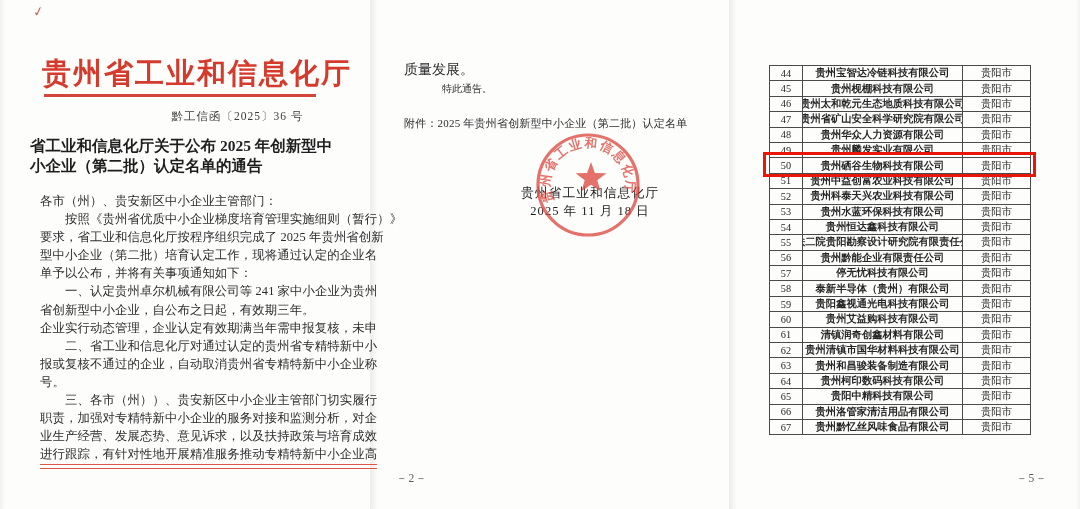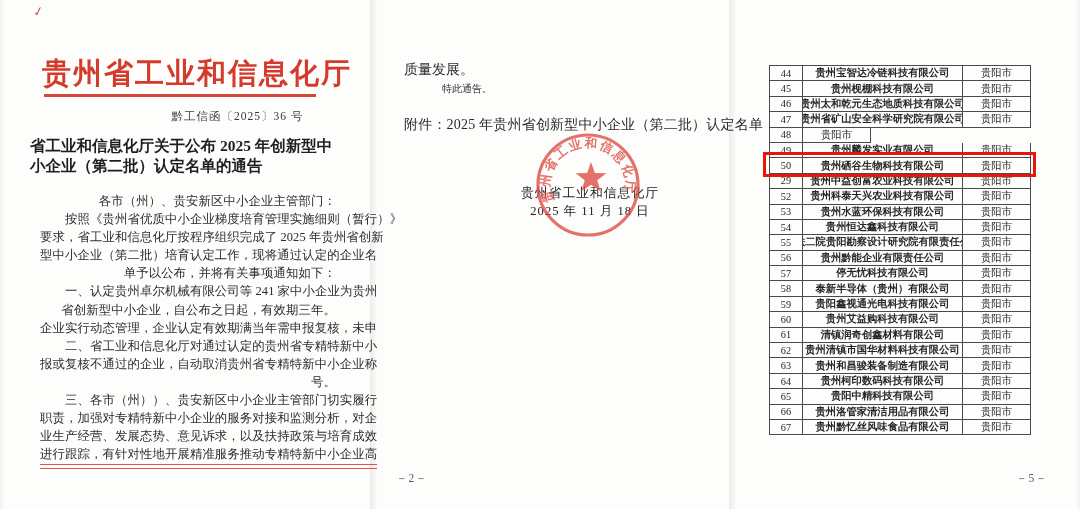--- a/index.html
+++ b/index.html
@@ -25,45 +25,45 @@
     font-size:29px;font-weight:bold;color:#d43b2c;letter-spacing:2px;
     white-space:nowrap;
   }
   .red-rule{position:absolute;left:44px;top:94px;width:272px;height:3px;background:#d4453a;}
   .doc-number{position:absolute;left:150px;top:109px;width:175px;text-align:center;
     font-size:11.5px;color:#3a3a3a;letter-spacing:1px;}
   .notice-title{position:absolute;left:30px;top:136px;width:312px;text-align:left;
     font-size:15.5px;font-weight:bold;color:#1e1e1e;line-height:20px;}
   .notice-body{position:absolute;left:40px;top:192px;width:296px;
     font-size:12.4px;line-height:18.1px;color:#2d2d2d;letter-spacing:0.1px;}
-  .notice-body .bline{white-space:nowrap;text-align:right;}
+  .notice-body .bline{white-space:nowrap;}
   .notice-body .marked{display:inline-block;}
   .notice-body .marked::after{
     content:"";display:block;height:3px;margin-top:1px;
     border-top:1.6px solid #e0544a;border-bottom:1.6px solid #e0544a;
   }
 
   
   .mid-line1{position:absolute;left:404px;top:61px;font-size:14px;}
   .mid-line2{position:absolute;left:442px;top:82px;font-size:10px;}
-  .attachment-line{position:absolute;left:404px;top:116px;font-size:14px;letter-spacing:0.2px;}
+  .attachment-line{position:absolute;left:404px;top:116px;font-size:11px;letter-spacing:0.2px;}
   .signer{position:absolute;left:510px;top:185px;width:160px;text-align:center;
     font-size:12.8px;color:#1f1f1f;letter-spacing:1px;}
   .sign-date{position:absolute;left:510px;top:203px;width:160px;text-align:center;
     font-size:12.6px;color:#1f1f1f;letter-spacing:1px;}
   .seal-svg{position:absolute;left:533px;top:130px;opacity:0.78;}
   .page-num{position:absolute;font-size:11.5px;color:#5c5c5c;letter-spacing:1px;}
   .pn-2{left:396px;top:471px;}
   .pn-5{left:1016px;top:471px;}
 
   
   .companies-table{position:absolute;left:769px;top:65px;width:261px;
     border-top:1px solid #4a4a4a;border-left:1px solid #4a4a4a;
     font-size:10.3px;color:#262626;}
-  .trow{display:flex;height:15.4px;box-sizing:border-box;}
+  .trow{display:flex;height:15.4px;box-sizing:border-box;justify-content:flex-end;}
   .tcell{box-sizing:border-box;border-right:1px solid #4a4a4a;border-bottom:1px solid #4a4a4a;
     display:flex;align-items:center;justify-content:center;overflow:hidden;
     white-space:nowrap;}
   .c-no{width:33px;}
   .c-name{width:160px;font-weight:bold;}
   .c-city{width:68px;}
   .hl-box{position:absolute;left:763px;top:152px;width:273px;height:25px;
     border:3px solid #e8160b;box-sizing:border-box;pointer-events:none;}
 </style>
 </head>
@@ -142,34 +142,35 @@
         <div class="tcell c-name">贵州太和乾元生态地质科技有限公司</div>
         <div class="tcell c-city">贵阳市</div>
       </div>
       <div class="trow">
         <div class="tcell c-no">47</div>
         <div class="tcell c-name">贵州省矿山安全科学研究院有限公司</div>
         <div class="tcell c-city">贵阳市</div>
       </div>
       <div class="trow">
         <div class="tcell c-no">48</div>
+        <div class="tcell c-name">贵州华众人力资源有限公司</div>
         <div class="tcell c-city">贵阳市</div>
       </div>
       <div class="trow">
         <div class="tcell c-no">49</div>
         <div class="tcell c-name">贵州麟发实业有限公司</div>
         <div class="tcell c-city">贵阳市</div>
       </div>
       <div class="trow">
         <div class="tcell c-no">50</div>
         <div class="tcell c-name">贵州硒谷生物科技有限公司</div>
         <div class="tcell c-city">贵阳市</div>
       </div>
       <div class="trow">
-        <div class="tcell c-no">29</div>
+        <div class="tcell c-no">51</div>
         <div class="tcell c-name">贵州中益创富农业科技有限公司</div>
         <div class="tcell c-city">贵阳市</div>
       </div>
       <div class="trow">
         <div class="tcell c-no">52</div>
         <div class="tcell c-name">贵州科泰天兴农业科技有限公司</div>
         <div class="tcell c-city">贵阳市</div>
       </div>
       <div class="trow">
         <div class="tcell c-no">53</div>

